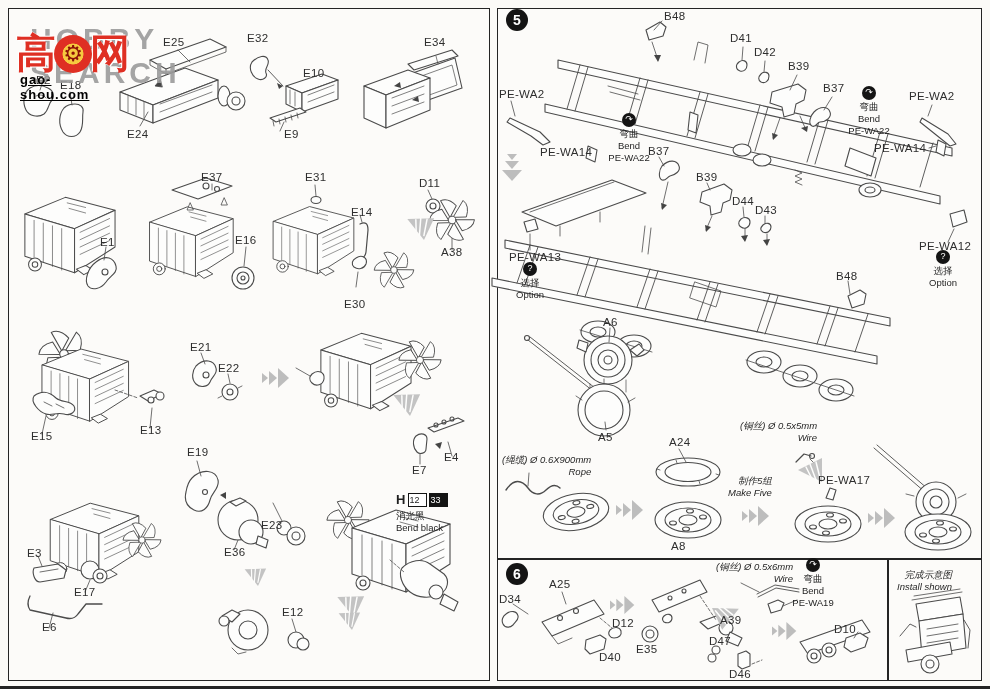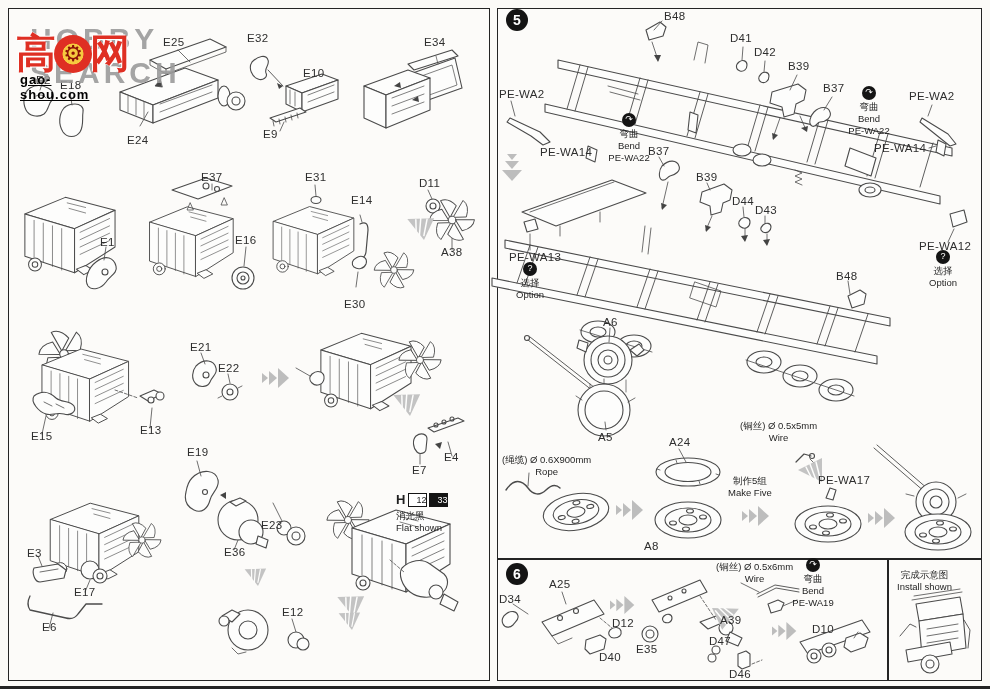--- a/index.html
+++ b/index.html
@@ -8,28 +8,28 @@
   .panel{position:absolute;border:1.6px solid #242424;background:#fcfbf9;box-sizing:border-box;z-index:1;}
   .panel-left{left:8px;top:8px;width:482px;height:673px;}
   .panel-s5{left:497px;top:8px;width:485px;height:551px;}
   .panel-s6{left:497px;top:559px;width:391px;height:122px;}
   .panel-install{left:888px;top:559px;width:94px;height:122px;}
   svg.art{position:absolute;left:0;top:0;z-index:2;pointer-events:none;}
   .pl{position:absolute;z-index:3;font-size:11.5px;letter-spacing:.3px;color:#2e2e2e;white-space:nowrap;}
   .stepnum{position:absolute;z-index:3;width:22px;height:22px;border-radius:50%;background:#141414;
            color:#fff;font-weight:bold;font-size:14px;display:flex;align-items:center;justify-content:center;}
   .note{position:absolute;z-index:3;font-size:9.5px;line-height:1.25;color:#1f1f1f;text-align:center;white-space:nowrap;}
-  .note.ln{text-align:center;}
+  .note.ln{text-align:right;font-style:italic;}
   .circ{display:flex;width:14px;height:14px;border-radius:50%;background:#141414;color:#fff;
         align-items:center;justify-content:center;font-size:9px;margin:0 auto 1px auto;}
   .paint{position:absolute;z-index:3;font-size:9.5px;line-height:1.3;color:#1f1f1f;white-space:nowrap;}
   .prow{display:flex;align-items:center;gap:2px;margin-bottom:1px;}
   .pcode{font-size:13px;font-weight:bold;margin-right:1px;}
   .pbox{display:inline-block;width:17px;height:12px;border:1px solid #141414;font-size:9px;line-height:12px;
-        text-align:right;background:#fff;}
+        text-align:left;background:#fff;}
   .pbox.dark{background:#141414;color:#fff;}
   .wm{position:absolute;left:14px;top:10px;z-index:5;}
   .wm-search{position:absolute;left:16px;top:12px;font-size:30px;font-weight:bold;letter-spacing:4px;
              color:#9b9b9b;opacity:.9;}
   .wm-logo{position:absolute;left:2px;top:16px;display:flex;align-items:center;}
   .wm-char{font-size:40px;font-weight:bold;color:#df2f23;text-shadow:1px 1px 0 #fff,-1px -1px 0 #fff;}
   .wm-gear{width:38px;height:38px;border-radius:50%;background:radial-gradient(#f6c93f 0 38%,#df2f23 40% 100%);
            display:flex;align-items:center;justify-content:center;color:#8c1007;font-size:22px;margin:0 -2px;}
   .wm-url{position:absolute;left:6px;top:62px;font-size:13px;font-weight:bold;color:#000000;
           text-decoration:underline;letter-spacing:1px;}
@@ -383,28 +383,28 @@
         <circle cx="930" cy="664" r="9" fill="#fdfdfc"></circle>
           <circle cx="930" cy="664" r="4"></circle>
         <path d="M900,636 l10,-12 l6,3 M964,620 l6,10 l-2,18" stroke-width="0.9"></path>
       </g>
     </g>
   </svg>
 
   <span class="pl" style="left:36px;top:74px">E2</span>
   <span class="pl" style="left:60px;top:79px">E18</span>
   <span class="pl" style="left:163px;top:36px">E25</span>
-  <span class="pl" style="left:127px;top:134px">E24</span>
+  <span class="pl" style="left:127px;top:128px">E24</span>
   <span class="pl" style="left:247px;top:32px">E32</span>
   <span class="pl" style="left:303px;top:67px">E10</span>
-  <span class="pl" style="left:263px;top:128px">E9</span>
+  <span class="pl" style="left:284px;top:128px">E9</span>
   <span class="pl" style="left:424px;top:36px">E34</span>
   <span class="pl" style="left:201px;top:171px">E37</span>
   <span class="pl" style="left:305px;top:171px">E31</span>
-  <span class="pl" style="left:351px;top:194px">E14</span>
+  <span class="pl" style="left:351px;top:206px">E14</span>
   <span class="pl" style="left:419px;top:177px">D11</span>
   <span class="pl" style="left:441px;top:246px">A38</span>
   <span class="pl" style="left:100px;top:236px">E1</span>
   <span class="pl" style="left:235px;top:234px">E16</span>
   <span class="pl" style="left:344px;top:298px">E30</span>
   <span class="pl" style="left:190px;top:341px">E21</span>
   <span class="pl" style="left:218px;top:362px">E22</span>
   <span class="pl" style="left:31px;top:430px">E15</span>
   <span class="pl" style="left:140px;top:424px">E13</span>
   <span class="pl" style="left:187px;top:446px">E19</span>
@@ -417,21 +417,21 @@
   <span class="pl" style="left:42px;top:621px">E6</span>
   <span class="pl" style="left:282px;top:606px">E12</span>
 
   <div class="paint" style="left:396px;top:492px">
     <div class="prow">
       <span class="pcode">H</span>
       <span class="pbox">12</span>
       <span class="pbox dark">33</span>
     </div>
     <div>消光黑</div>
-    <div>Flat shown</div>
+    <div>Bend black</div>
   </div>
 
   <div class="stepnum" style="left:506px;top:9px">5</div>
   <span class="pl" style="left:664px;top:10px">B48</span>
   <span class="pl" style="left:730px;top:32px">D41</span>
   <span class="pl" style="left:754px;top:46px">D42</span>
   <span class="pl" style="left:788px;top:60px">B39</span>
   <span class="pl" style="left:823px;top:82px">B37</span>
   <span class="pl" style="left:909px;top:90px">PE-WA2</span>
   <span class="pl" style="left:874px;top:142px">PE-WA14</span>
@@ -440,21 +440,21 @@
   <span class="pl" style="left:648px;top:145px">B37</span>
   <span class="pl" style="left:696px;top:171px">B39</span>
   <span class="pl" style="left:732px;top:195px">D44</span>
   <span class="pl" style="left:755px;top:204px">D43</span>
   <span class="pl" style="left:509px;top:251px">PE-WA13</span>
   <span class="pl" style="left:919px;top:240px">PE-WA12</span>
   <span class="pl" style="left:836px;top:270px">B48</span>
   <span class="pl" style="left:603px;top:316px">A6</span>
   <span class="pl" style="left:598px;top:431px">A5</span>
   <span class="pl" style="left:669px;top:436px">A24</span>
-  <span class="pl" style="left:644px;top:540px">A8</span>
+  <span class="pl" style="left:671px;top:540px">A8</span>
   <span class="pl" style="left:818px;top:474px">PE-WA17</span>
 
   <div class="note" style="left:598px;top:113px;width:62px">
     <span class="circ">↷</span>
     <div>弯曲</div>
     <div>Bend</div>
     <div>PE-WA22</div>
   </div>
   <div class="note" style="left:838px;top:86px;width:62px">
     <span class="circ">↷</span>
@@ -487,21 +487,21 @@
 
   <div class="stepnum" style="left:506px;top:563px">6</div>
   <span class="pl" style="left:499px;top:593px">D34</span>
   <span class="pl" style="left:549px;top:578px">A25</span>
   <span class="pl" style="left:612px;top:617px">D12</span>
   <span class="pl" style="left:599px;top:651px">D40</span>
   <span class="pl" style="left:636px;top:643px">E35</span>
   <span class="pl" style="left:720px;top:614px">A39</span>
   <span class="pl" style="left:709px;top:635px">D47</span>
   <span class="pl" style="left:729px;top:668px">D46</span>
-  <span class="pl" style="left:812px;top:623px">D10</span>
+  <span class="pl" style="left:834px;top:623px">D10</span>
 
   <div class="note ln" style="left:716px;top:561px">
     <div><span>(铜丝)</span> <span>Ø 0.5x6mm</span></div>
     <div>Wire</div>
   </div>
   <div class="note" style="left:782px;top:558px;width:62px">
     <span class="circ">↷</span>
     <div>弯曲</div>
     <div>Bend</div>
     <div>PE-WA19</div>

